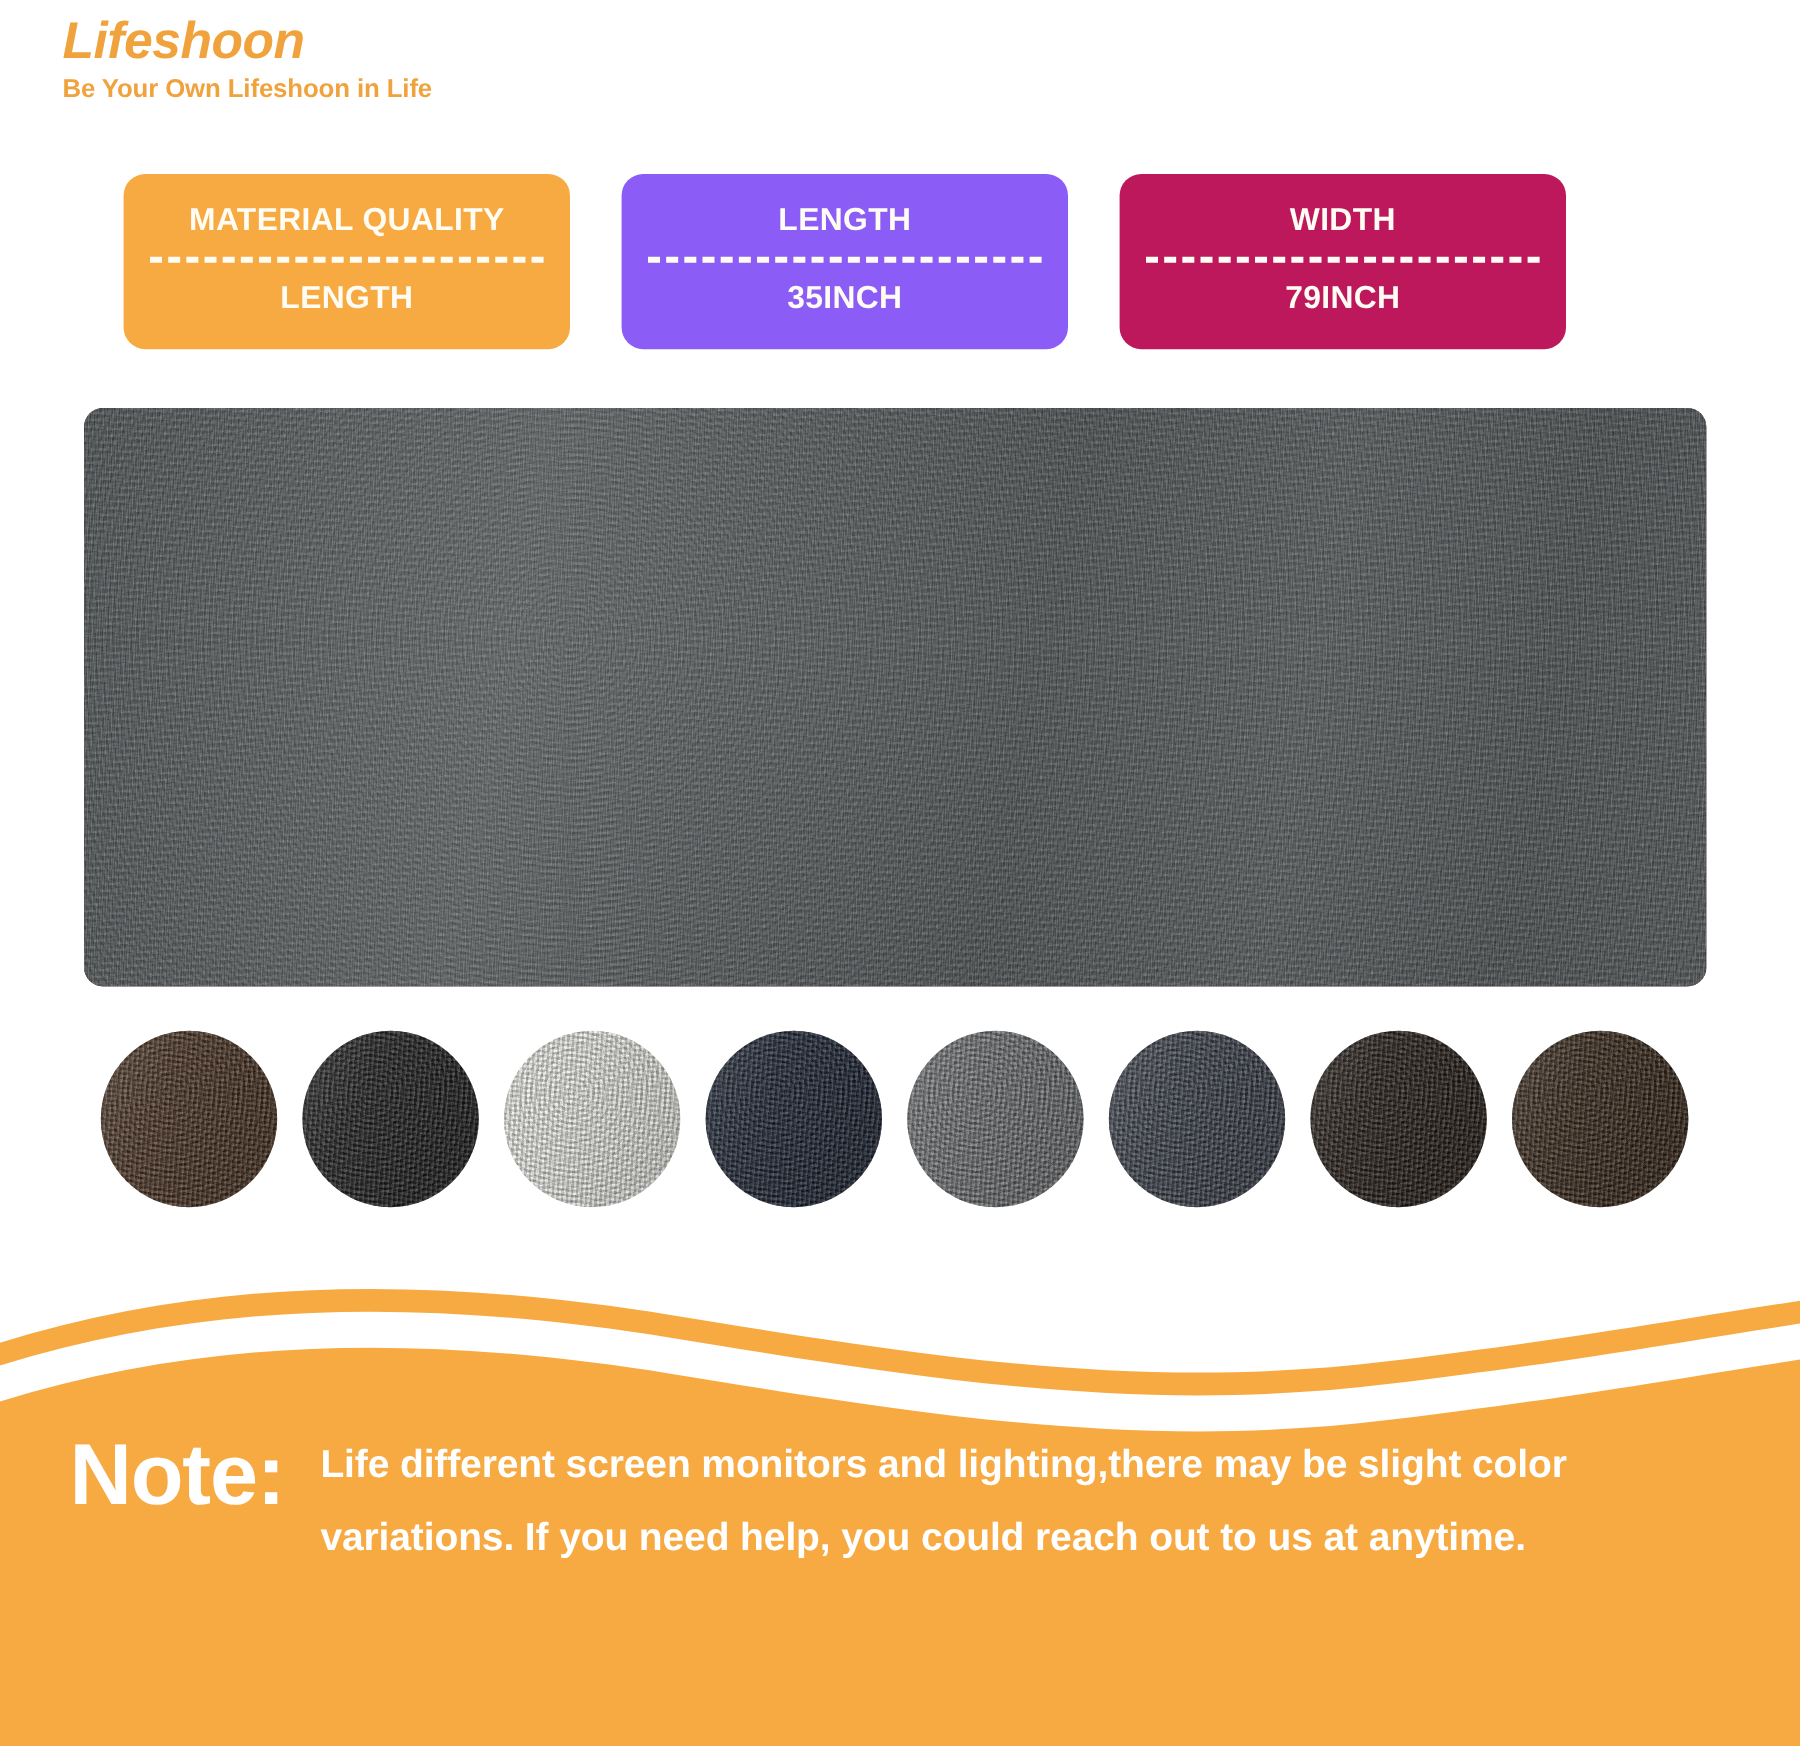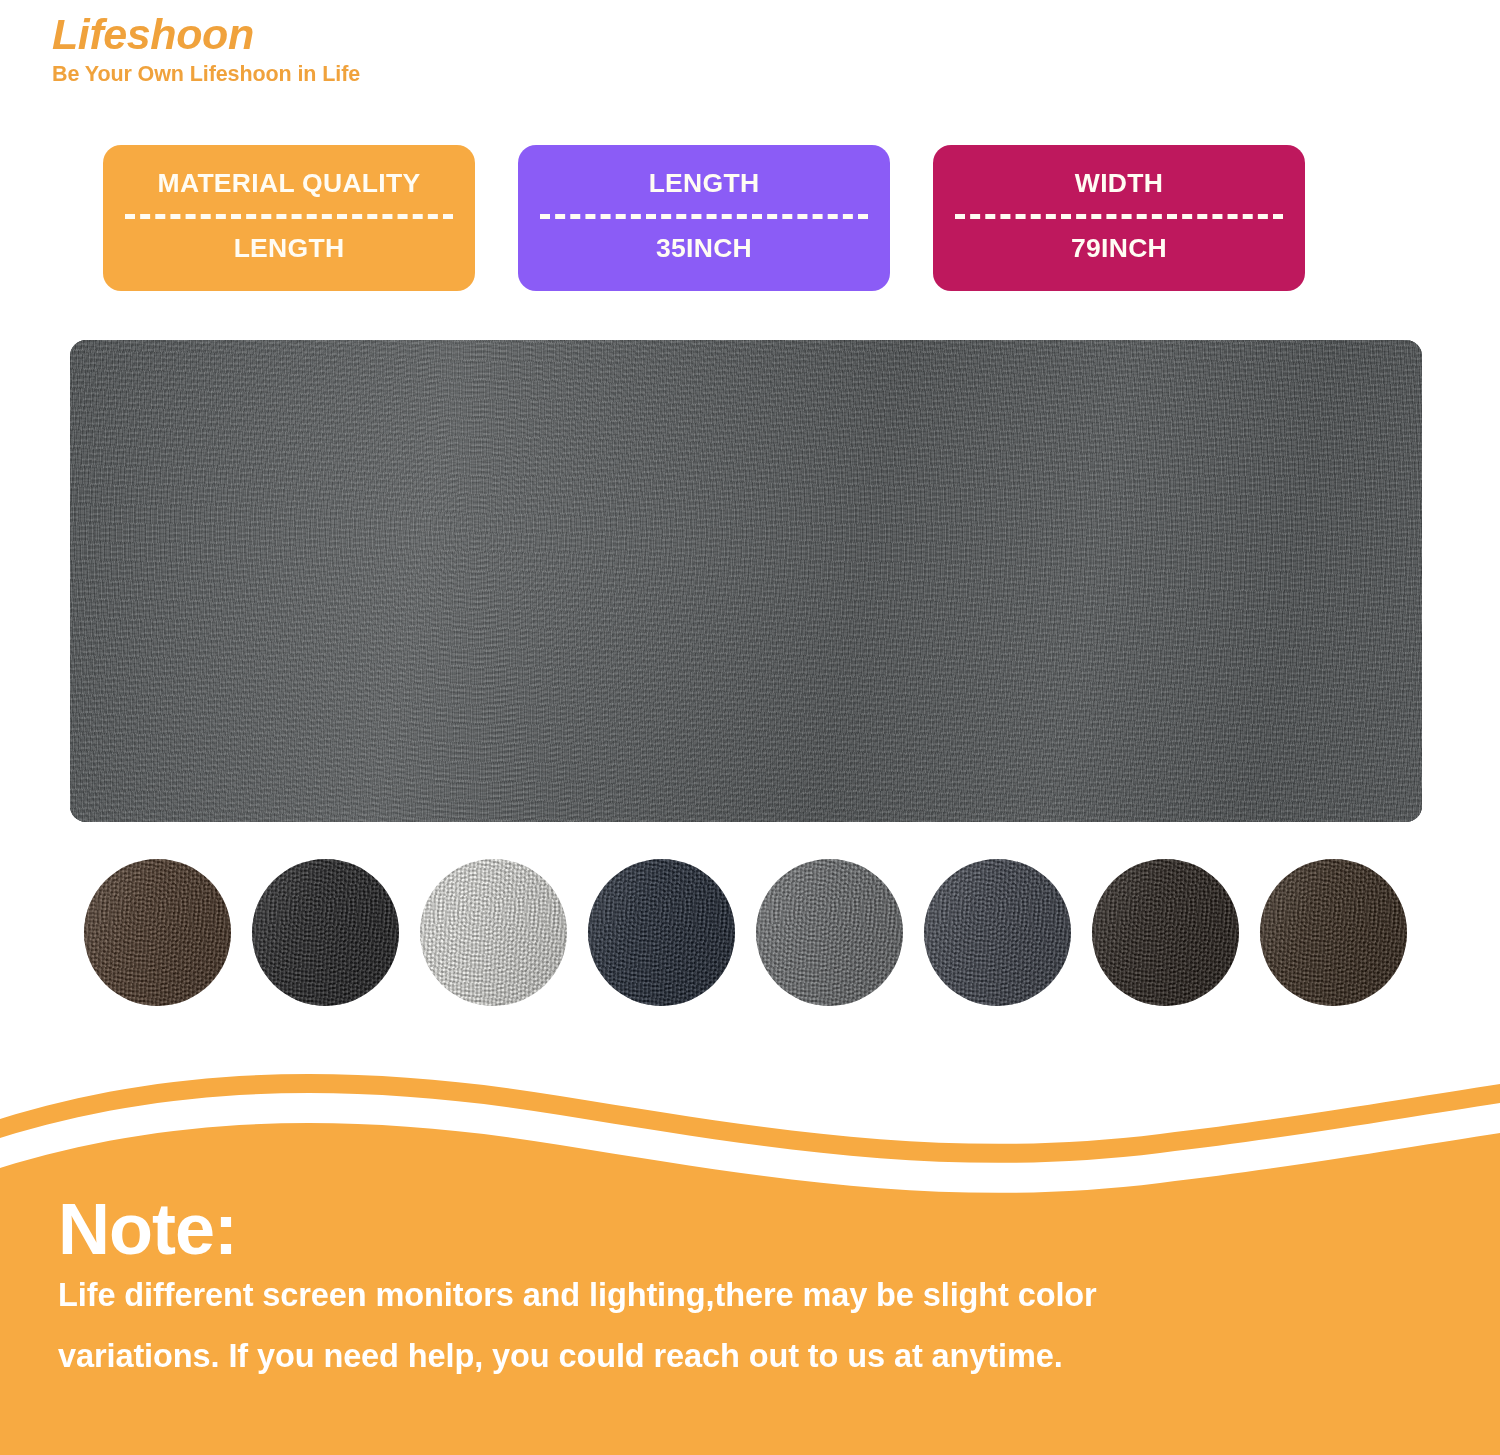--- a/index.html
+++ b/index.html
@@ -213,21 +213,20 @@
     height: 383px;
     display: block;
   }
   #note-content {
     position: absolute;
     left: 58px;
     top: 118px;
     width: 1400px;
     display: flex;
     align-items: flex-start;
-    flex-direction: column;
   }
   #note-label {
     font-size: 72px;
     font-weight: bold;
     color: #FFFFFF;
     line-height: 1;
     letter-spacing: -1px;
     margin-right: 30px;
     white-space: nowrap;
     padding-top: 3px;

